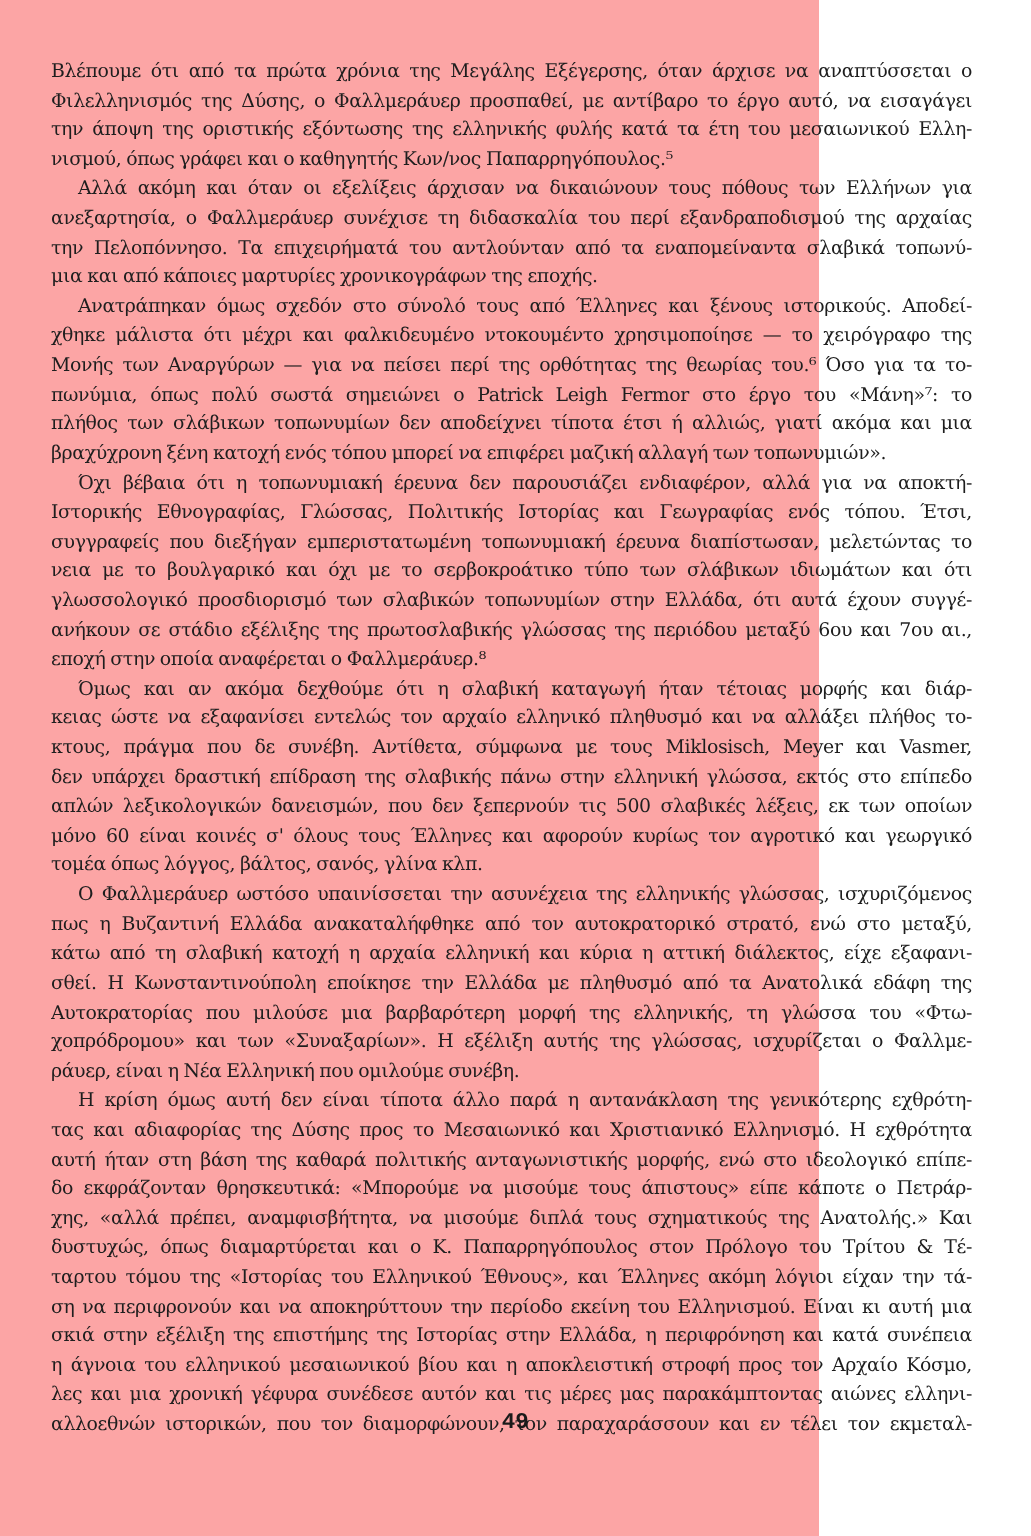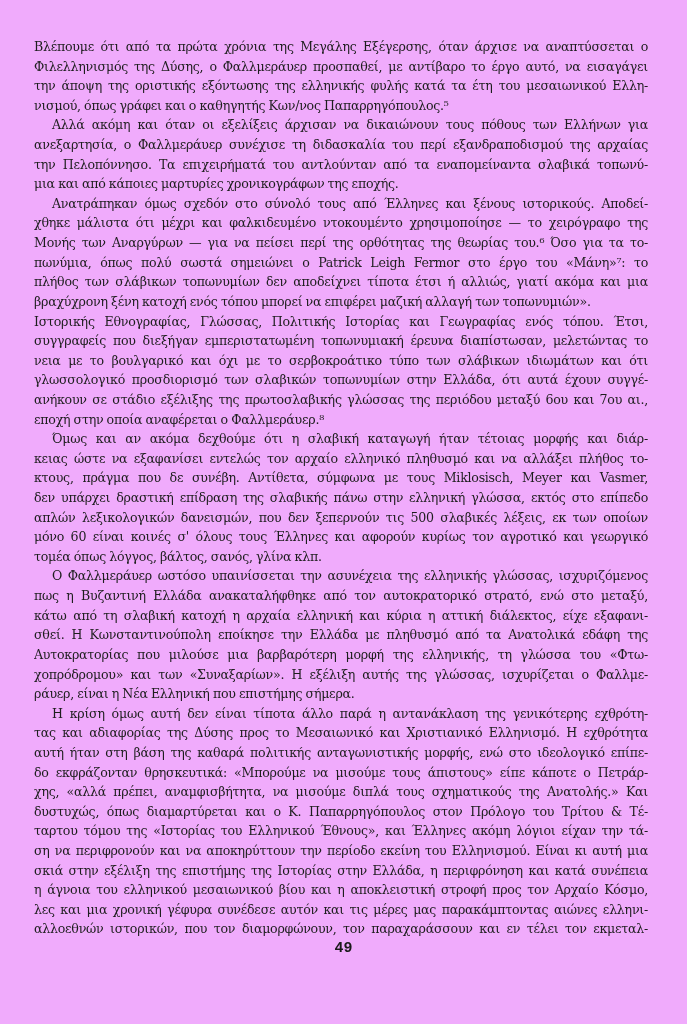--- a/index.html
+++ b/index.html
@@ -1,19 +1,19 @@
 <!DOCTYPE html>
 <html><head>
 <meta charset="utf-8">
 <style>
   html, body { margin: 0; padding: 0; background: #ffffff; }
   body { width: 687px; height: 1024px; position: relative; overflow: hidden; }
   .page {
-    position: absolute; left: 0; top: 0; width: 687px; height: 1024px;
-    background: #f0abfc;
+    position: absolute; left: 0; top: 0; width: 546px; height: 1024px;
+    background: #fca5a5;
   }
   .text-block {
     position: absolute; left: 34px; top: 37px; width: 614px;
     font-family: "DejaVu Serif", serif;
     font-size: 12.6px;
     color: #1e1e1e;
   }
   .line {
     display: block;
     height: 19.62px;
@@ -53,20 +53,21 @@
       </div>
       <div>
         <span class="line indent">Ανατράπηκαν όμως σχεδόν στο σύνολό τους από Έλληνες και ξένους ιστορικούς. Αποδεί-</span>
         <span class="line">χθηκε μάλιστα ότι μέχρι και φαλκιδευμένο ντοκουμέντο χρησιμοποίησε — το χειρόγραφο της</span>
         <span class="line">Μονής των Αναργύρων — για να πείσει περί της ορθότητας της θεωρίας του.⁶ Όσο για τα το-</span>
         <span class="line">πωνύμια, όπως πολύ σωστά σημειώνει ο Patrick Leigh Fermor στο έργο του «Μάνη»⁷: το</span>
         <span class="line">πλήθος των σλάβικων τοπωνυμίων δεν αποδείχνει τίποτα έτσι ή αλλιώς, γιατί ακόμα και μια</span>
         <span class="line last">βραχύχρονη ξένη κατοχή ενός τόπου μπορεί να επιφέρει μαζική αλλαγή των τοπωνυμιών».</span>
       </div>
       <div>
+        <span class="line indent">Όχι βέβαια ότι η τοπωνυμιακή έρευνα δεν παρουσιάζει ενδιαφέρον, αλλά για να αποκτή-</span>
         <span class="line">Ιστορικής Εθνογραφίας, Γλώσσας, Πολιτικής Ιστορίας και Γεωγραφίας ενός τόπου. Έτσι,</span>
         <span class="line">συγγραφείς που διεξήγαν εμπεριστατωμένη τοπωνυμιακή έρευνα διαπίστωσαν, μελετώντας το</span>
         <span class="line">νεια με το βουλγαρικό και όχι με το σερβοκροάτικο τύπο των σλάβικων ιδιωμάτων και ότι</span>
         <span class="line">γλωσσολογικό προσδιορισμό των σλαβικών τοπωνυμίων στην Ελλάδα, ότι αυτά έχουν συγγέ-</span>
         <span class="line">ανήκουν σε στάδιο εξέλιξης της πρωτοσλαβικής γλώσσας της περιόδου μεταξύ 6ου και 7ου αι.,</span>
         <span class="line last">εποχή στην οποία αναφέρεται ο Φαλλμεράυερ.⁸</span>
       </div>
       <div>
         <span class="line indent">Όμως και αν ακόμα δεχθούμε ότι η σλαβική καταγωγή ήταν τέτοιας μορφής και διάρ-</span>
         <span class="line">κειας ώστε να εξαφανίσει εντελώς τον αρχαίο ελληνικό πληθυσμό και να αλλάξει πλήθος το-</span>
@@ -76,21 +77,21 @@
         <span class="line">μόνο 60 είναι κοινές σ' όλους τους Έλληνες και αφορούν κυρίως τον αγροτικό και γεωργικό</span>
         <span class="line last">τομέα όπως λόγγος, βάλτος, σανός, γλίνα κλπ.</span>
       </div>
       <div>
         <span class="line indent">Ο Φαλλμεράυερ ωστόσο υπαινίσσεται την ασυνέχεια της ελληνικής γλώσσας, ισχυριζόμενος</span>
         <span class="line">πως η Βυζαντινή Ελλάδα ανακαταλήφθηκε από τον αυτοκρατορικό στρατό, ενώ στο μεταξύ,</span>
         <span class="line">κάτω από τη σλαβική κατοχή η αρχαία ελληνική και κύρια η αττική διάλεκτος, είχε εξαφανι-</span>
         <span class="line">σθεί. Η Κωνσταντινούπολη εποίκησε την Ελλάδα με πληθυσμό από τα Ανατολικά εδάφη της</span>
         <span class="line">Αυτοκρατορίας που μιλούσε μια βαρβαρότερη μορφή της ελληνικής, τη γλώσσα του «Φτω-</span>
         <span class="line">χοπρόδρομου» και των «Συναξαρίων». Η εξέλιξη αυτής της γλώσσας, ισχυρίζεται ο Φαλλμε-</span>
-        <span class="line last">ράυερ, είναι η Νέα Ελληνική που επιστήμης σήμερα.</span>
+        <span class="line last">ράυερ, είναι η Νέα Ελληνική που ομιλούμε συνέβη.</span>
       </div>
       <div>
         <span class="line indent">Η κρίση όμως αυτή δεν είναι τίποτα άλλο παρά η αντανάκλαση της γενικότερης εχθρότη-</span>
         <span class="line">τας και αδιαφορίας της Δύσης προς το Μεσαιωνικό και Χριστιανικό Ελληνισμό. Η εχθρότητα</span>
         <span class="line">αυτή ήταν στη βάση της καθαρά πολιτικής ανταγωνιστικής μορφής, ενώ στο ιδεολογικό επίπε-</span>
         <span class="line">δο εκφράζονταν θρησκευτικά: «Μπορούμε να μισούμε τους άπιστους» είπε κάποτε ο Πετράρ-</span>
         <span class="line">χης,  «αλλά πρέπει, αναμφισβήτητα, να μισούμε διπλά τους σχηματικούς της Ανατολής.» Και</span>
         <span class="line">δυστυχώς, όπως διαμαρτύρεται και ο Κ. Παπαρρηγόπουλος στον Πρόλογο του Τρίτου &amp; Τέ-</span>
         <span class="line">ταρτου τόμου της «Ιστορίας του Ελληνικού Έθνους», και Έλληνες ακόμη λόγιοι είχαν την τά-</span>
         <span class="line">ση να περιφρονούν και να αποκηρύττουν την περίοδο εκείνη του Ελληνισμού. Είναι κι αυτή μια</span>

